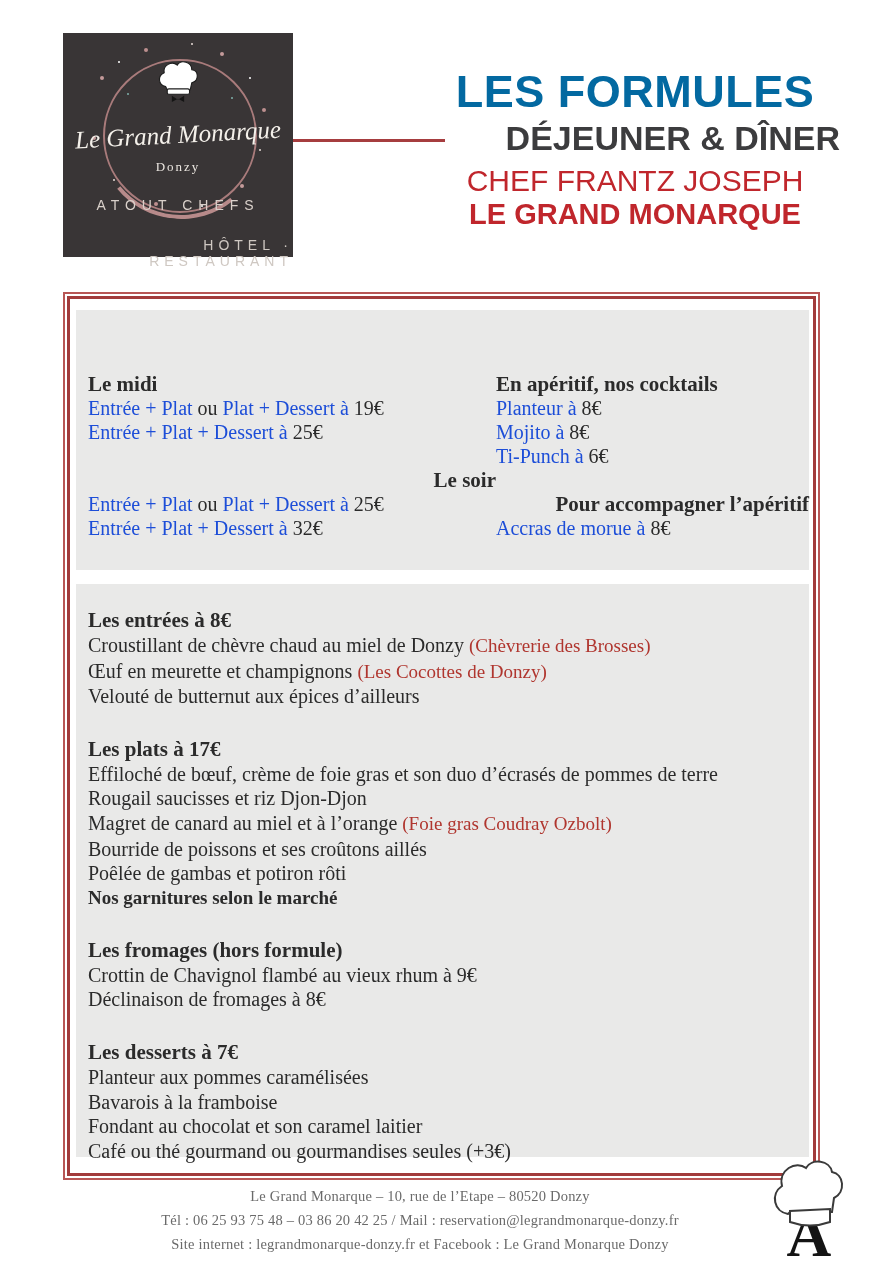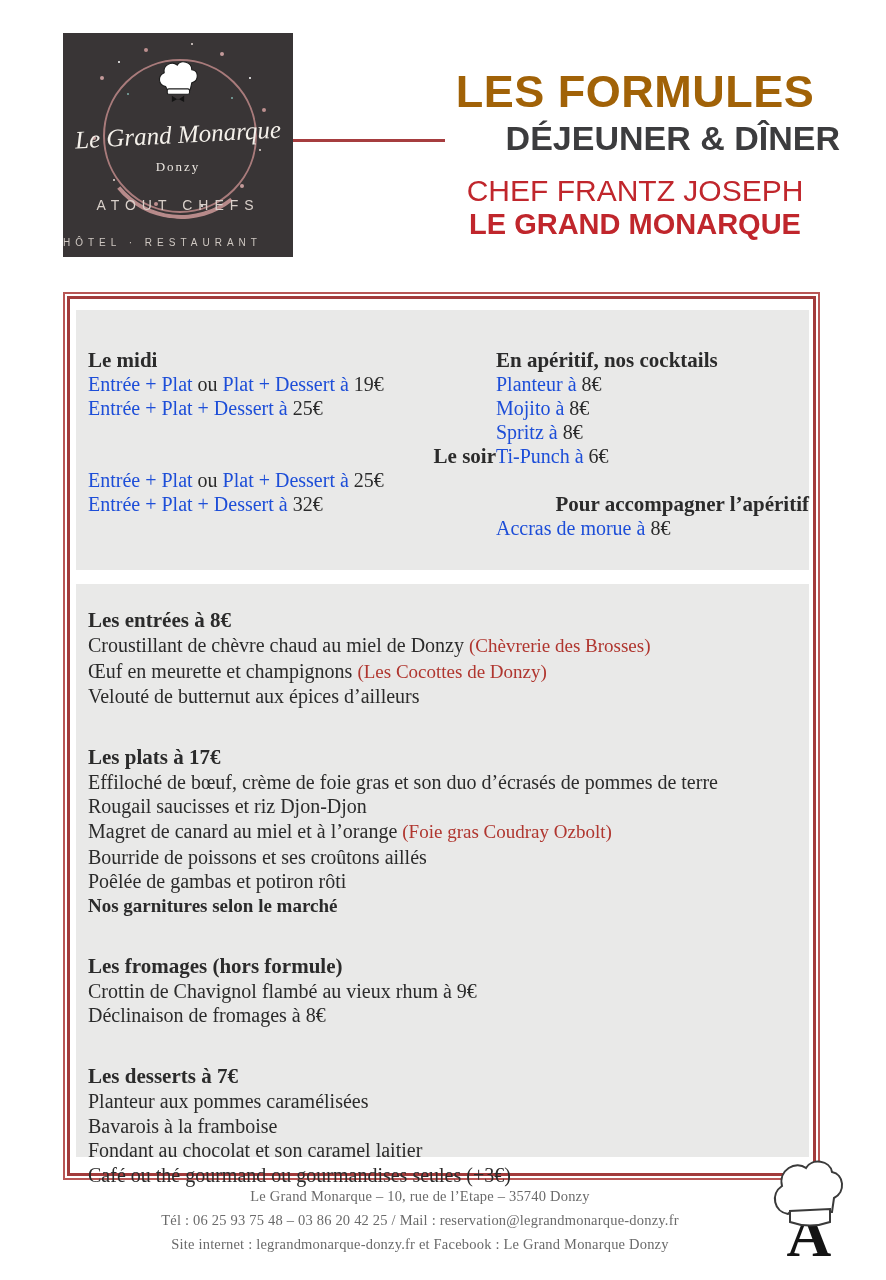--- a/index.html
+++ b/index.html
@@ -18,54 +18,54 @@
                         200px 76px 0 1px #bd8f8f, 196px 116px 0 0 #e8dcd9, 178px 152px 0 1px #c49a9a,
                         138px 172px 0 0 #ffffff, 92px 170px 0 1px #bd8f8f, 50px 146px 0 0 #e8dcd9,
                         30px 104px 0 1px #c49a9a, 64px 60px 0 0 #7fb1ab, 168px 64px 0 0 #7fb1ab;}
   .logo-hat{position:absolute;left:92px;top:24px;}
   .logo-name{position:absolute;left:0;top:88px;width:100%;text-align:center;font-style:italic;
              font-size:25px;color:#f4f0ea;transform:rotate(-3deg);}
   .logo-place{position:absolute;left:0;top:126px;width:100%;text-align:center;font-size:13px;
               letter-spacing:2px;color:#ece7e1;font-family:Liberation Serif, serif;}
   .logo-tagline{position:absolute;left:0;top:164px;width:100%;text-align:center;font-size:14px;
                 letter-spacing:6px;color:#d9d0ca;font-family:"Liberation Sans",sans-serif;}
-  .logo-type{position:absolute;left:0;top:204px;width:100%;text-align:left;font-size:10px;
+  .logo-type{position:absolute;left:0;top:204px;width:100%;text-align:right;font-size:14px;
              letter-spacing:5px;color:#cfc8c2;font-family:"Liberation Sans",sans-serif;}
 
   .connector{position:absolute;left:293px;top:139px;width:152px;height:3px;background:#a63d3f;}
 
   
   .title-block{position:absolute;left:430px;top:66px;width:410px;text-align:center;
                font-family:"Liberation Sans",sans-serif;}
-  .t1{font-size:45px;line-height:52px;font-weight:bold;color:#a16207;letter-spacing:.5px;}
+  .t1{font-size:45px;line-height:52px;font-weight:bold;color:#0369a1;letter-spacing:.5px;}
   .t2{font-size:34px;line-height:38px;font-weight:bold;color:#3c3c3e;margin-top:1px;text-align:right;}
-  .t3{font-size:30px;line-height:34px;font-weight:normal;color:#c0262c;margin-top:17px;}
+  .t3{font-size:30px;line-height:34px;font-weight:normal;color:#c0262c;margin-top:7px;}
   .t4{font-size:29px;line-height:33px;font-weight:bold;color:#c0262c;}
 
   
   .frame-outer{position:absolute;left:63px;top:292px;width:757px;height:888px;
                border:2px solid #b85655;box-sizing:border-box;}
   .frame-inner{position:absolute;left:2px;top:2px;right:2px;bottom:2px;border:3px solid #a23b3b;}
 
   
   .gray-box{position:absolute;left:76px;background:#e9e9e8;box-sizing:border-box;}
   .box1{top:310px;width:733px;height:260px;display:flex;padding:38px 0 0 12px;}
   .box2{top:584px;width:733px;height:573px;padding:24px 8px 0 12px;}
 
   .f-left{width:408px;}
   .f-right{flex:1;}
-  .fh{font-size:21px;font-weight:bold;line-height:24px;}
+  .fh{font-size:21px;font-weight:bold;line-height:24px;margin-top:24px;}
   .fline{font-size:20px;line-height:24px;}
   .gap-top{margin-top:24px;text-align:right;}
   .red{color:#1d4ed8;text-align:center;}
   .dark{color:#2b2b2b;}
 
   .mh{font-size:21px;font-weight:bold;line-height:25px;}
   .mline{font-size:20px;line-height:24.6px;}
-  .sect{margin-top:36px;}
+  .sect{margin-top:28px;}
   .tag{color:#b0362f;font-size:19px;}
   .note{font-size:19px;font-weight:bold;line-height:24px;}
 
   
   .footer{position:absolute;left:0;top:1184px;width:840px;text-align:center;color:#6a6a6a;
           font-size:14.5px;line-height:24px;letter-spacing:.2px;}
 
   .chef-a{position:absolute;left:766px;top:1156px;}
 </style>
 </head>
@@ -132,24 +132,20 @@
       <div class="fh">En apéritif, nos cocktails</div>
       <div class="fline">
         <span class="red">Planteur à</span>
         <span class="dark">8€</span>
       </div>
       <div class="fline">
         <span class="red">Mojito à</span>
         <span class="dark">8€</span>
       </div>
       <div class="fline">
-        <span class="red">Spritz à</span>
-        <span class="dark">8€</span>
-      </div>
-      <div class="fline">
         <span class="red">Ti-Punch à</span>
         <span class="dark">6€</span>
       </div>
       <div class="fh gap-top">Pour accompagner l’apéritif</div>
       <div class="fline">
         <span class="red">Accras de morue à</span>
         <span class="dark">8€</span>
       </div>
     </div>
   </div>
@@ -205,21 +201,21 @@
     </div>
     <div class="mline">
       <span>Fondant au chocolat et son caramel laitier</span>
     </div>
     <div class="mline">
       <span>Café ou thé gourmand ou gourmandises seules (+3€)</span>
     </div>
   </div>
 
   <div class="footer">
-    <div>Le Grand Monarque – 10, rue de l’Etape – 35740 Donzy</div>
+    <div>Le Grand Monarque – 10, rue de l’Etape – 80520 Donzy</div>
     <div>Tél : 06 25 93 75 48 – 03 86 20 42 25 / Mail : reservation@legrandmonarque-donzy.fr</div>
     <div>Site internet : legrandmonarque-donzy.fr et Facebook : Le Grand Monarque Donzy</div>
   </div>
 
   <div class="chef-a">
     <svg width="82" height="106" viewBox="0 0 82 106">
       <text x="43" y="100" font-family="Liberation Serif, serif" font-size="62" font-weight="bold" fill="#141414" text-anchor="middle">A</text>
       <path d="M22 58 C8 56 4 38 16 30 C12 14 30 4 40 12 C46 2 64 4 66 16 C78 18 80 36 68 42 L66 56 L24 56 Z" fill="#ffffff" stroke="#3a3a3a" stroke-width="2"></path>
       <path d="M24 55 L24 66 C38 71 50 71 64 66 L64 53 Z" fill="#ffffff" stroke="#3a3a3a" stroke-width="2"></path>
     </svg>

